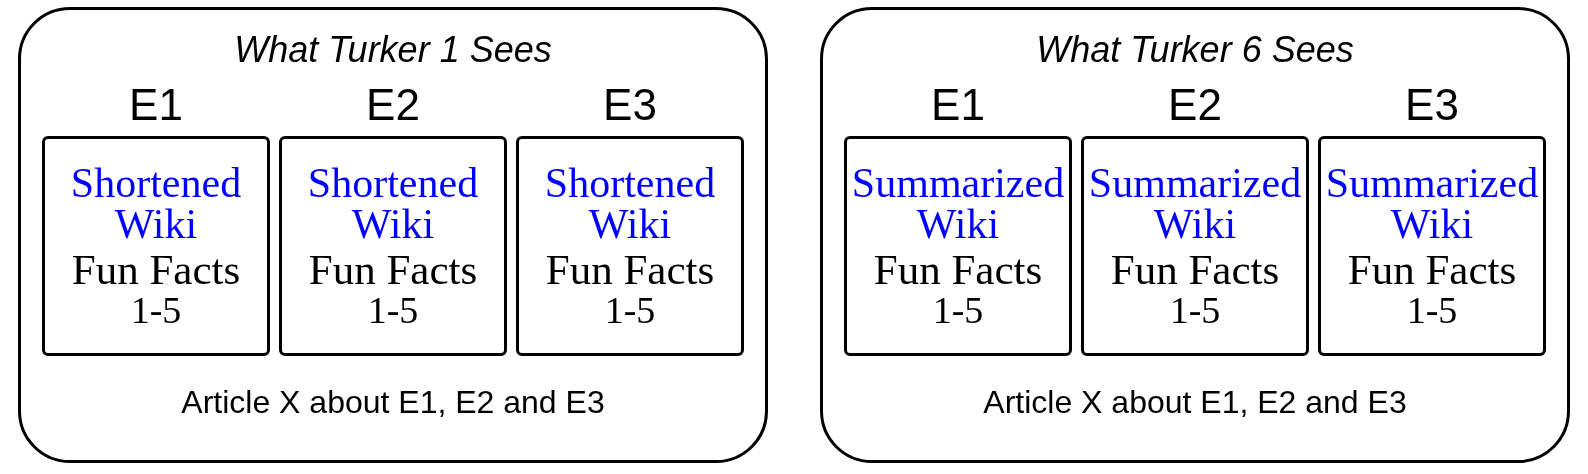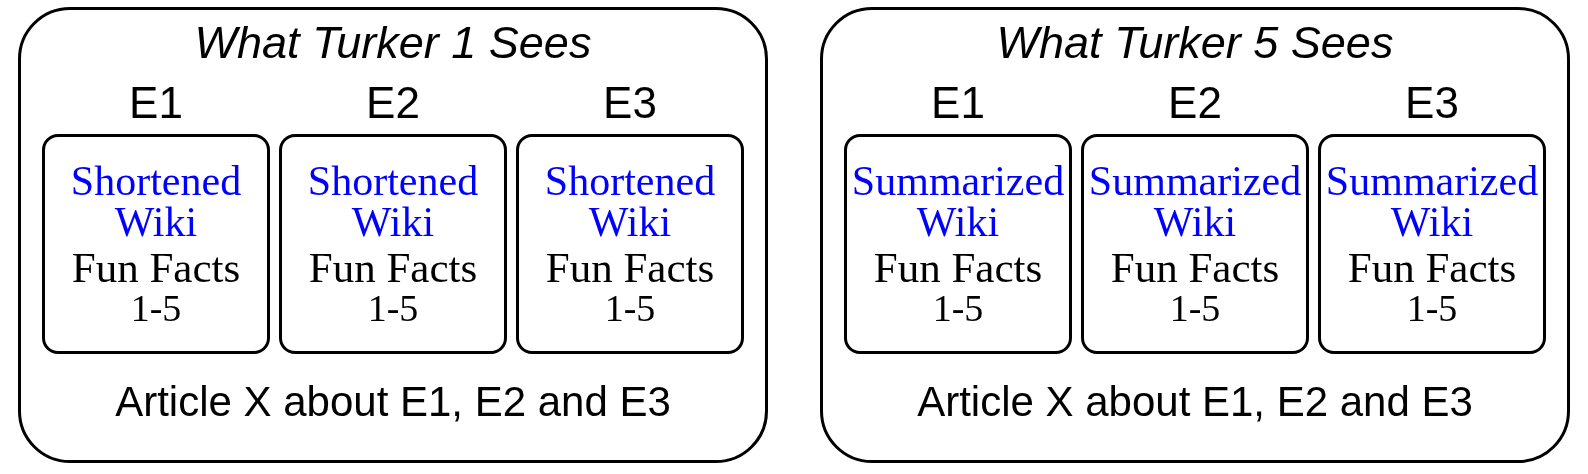--- a/index.html
+++ b/index.html
@@ -26,23 +26,23 @@
     height: 456px;
     border: 3px solid #000000;
     border-radius: 52px;
     background: #ffffff;
     display: flex;
     flex-direction: column;
     align-items: center;
   }
   .panel-title {
     font-style: italic;
-    font-size: 45px;
+    font-size: 36px;
     line-height: 1.1;
-    margin-top: 8px;
+    margin-top: 20px;
     white-space: nowrap;
   }
   .entity-row {
     display: flex;
     gap: 9px;
     justify-content: center;
     margin-top: 12px;
     width: 100%;
   }
   .entity {
@@ -56,21 +56,21 @@
     gap: 9px;
     justify-content: center;
     margin-top: 8px;
     width: 100%;
   }
   .wiki-box {
     box-sizing: border-box;
     width: 228px;
     height: 220px;
     border: 3px solid #000000;
-    border-radius: 16px;
+    border-radius: 6px;
     background: #ffffff;
     font-family: "Liberation Serif", serif;
     text-align: center;
     display: flex;
     flex-direction: column;
     justify-content: center;
     padding: 2px 0;
   }
   .wiki-source {
     color: #0000FF;
@@ -84,21 +84,21 @@
   }
   .range {
     font-size: 38px;
     line-height: 1.0;
   }
   .panel-footer {
     flex: 1;
     display: flex;
     align-items: center;
     justify-content: center;
-    font-size: 42px;
+    font-size: 32px;
     white-space: nowrap;
     padding-bottom: 10px;
   }
 </style>
 </head>
 <body>
 
 <div class="canvas">
 
   <section class="panel">
@@ -122,21 +122,21 @@
       <div class="wiki-box">
         <div class="wiki-source">Shortened Wiki</div>
         <div class="fun-facts">Fun Facts</div>
         <div class="range">1-5</div>
       </div>
     </div>
     <div class="panel-footer">Article X about E1, E2 and E3</div>
   </section>
 
   <section class="panel">
-    <div class="panel-title">What Turker 5 Sees</div>
+    <div class="panel-title">What Turker 6 Sees</div>
     <div class="entity-row">
       <div class="entity">E1</div>
       <div class="entity">E2</div>
       <div class="entity">E3</div>
     </div>
     <div class="box-row">
       <div class="wiki-box">
         <div class="wiki-source">Summarized Wiki</div>
         <div class="fun-facts">Fun Facts</div>
         <div class="range">1-5</div>

